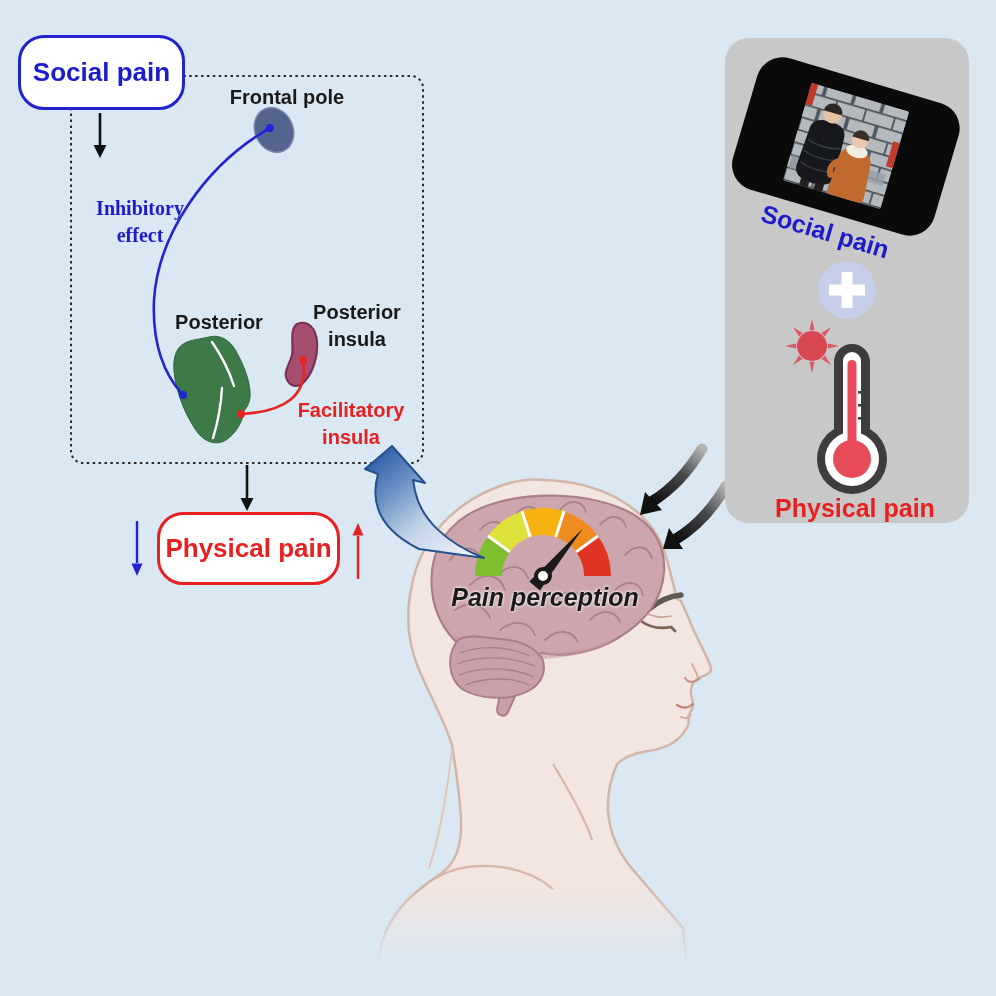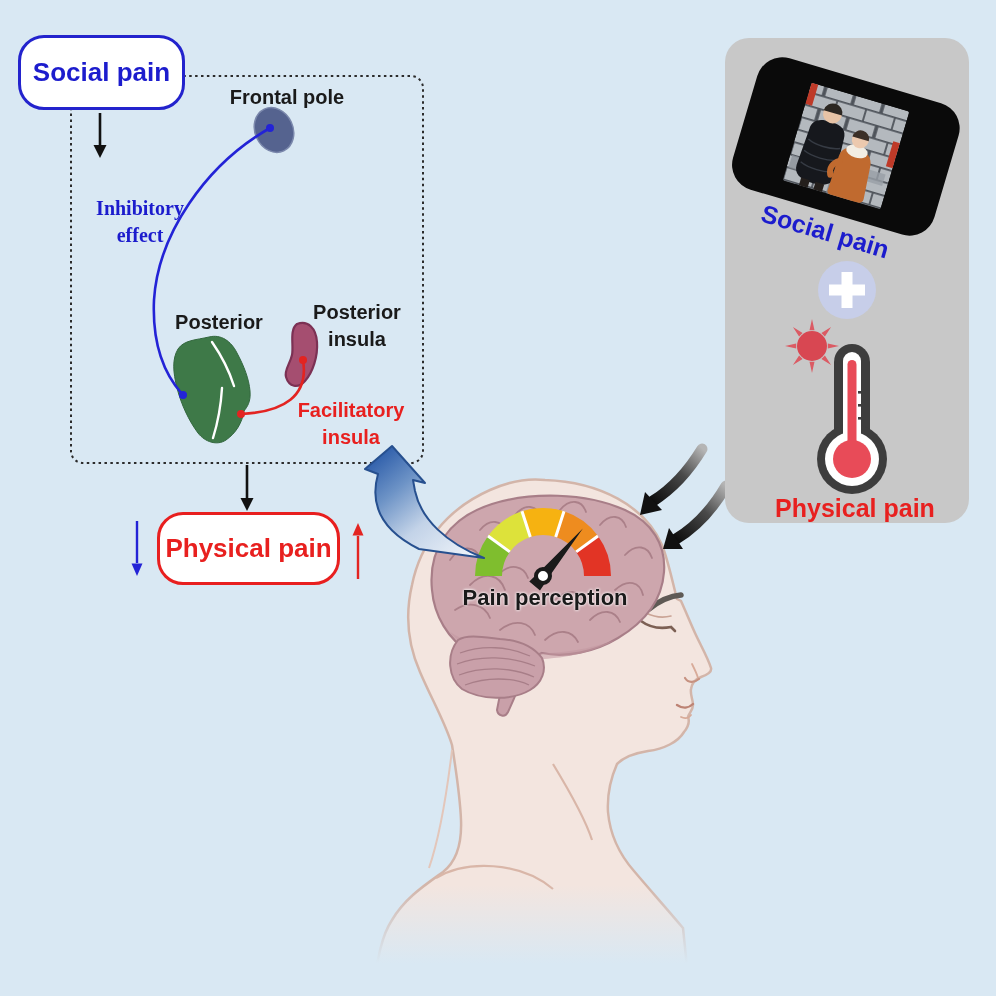--- a/index.html
+++ b/index.html
@@ -259,19 +259,19 @@
 <div class="lbl" style="left:357px;top:326px;">Posterior
 insula</div>
 
 <div class="lbl red" style="left:351px;top:424px;">Facilitatory
 insula</div>
 
 <div class="flowbox red" style="left:157px;top:512px;width:183px;height:73px;">
   <span>Physical pain</span>
 </div>
 
-<div class="lbl halo" style="left:545px;top:597px;white-space:nowrap;font-size:22px;">Pain perception</div>
+<div class="lbl halo" style="left:545px;top:597px;white-space:nowrap;font-size:25px;font-style:italic;">Pain perception</div>
 
 <div class="rotlbl" style="left:766px;top:199px;">Social pain</div>
 
 <div class="lbl red" style="left:855px;top:508px;white-space:nowrap;font-size:25px;">Physical pain</div>
 
 </div>
 
 </body></html>

